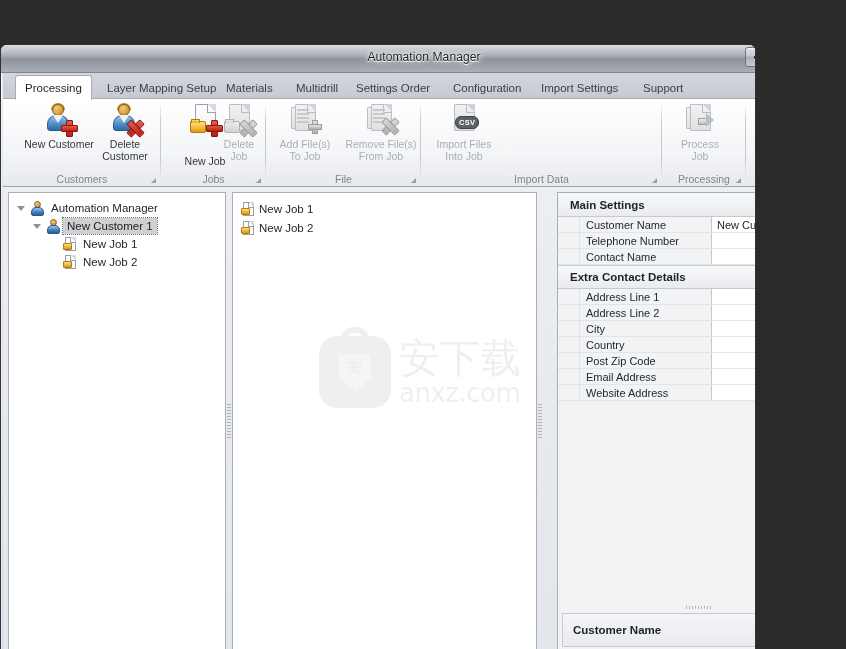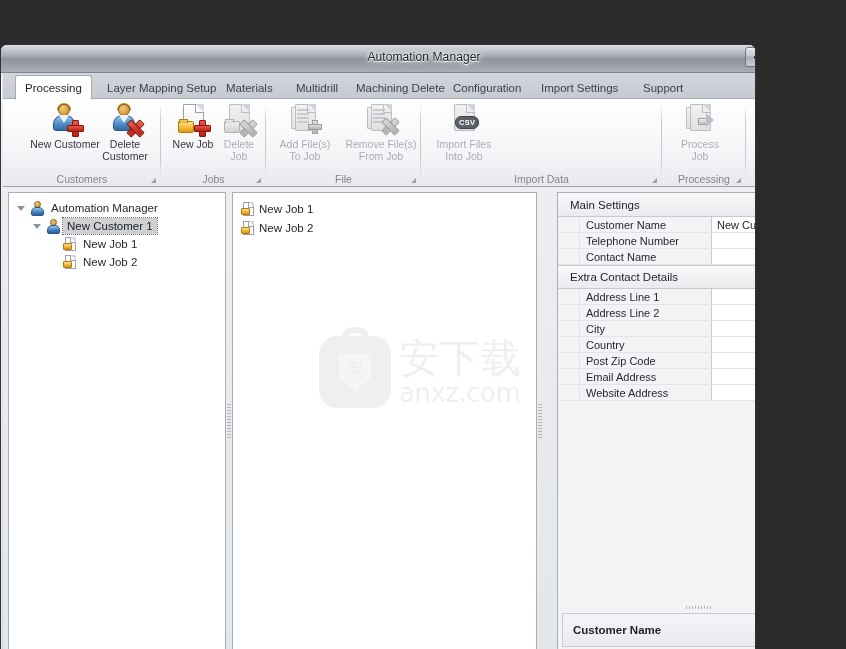--- a/index.html
+++ b/index.html
@@ -380,21 +380,21 @@
 
   
   .prop-section-head {
     position: relative; height: 24px;
     background: linear-gradient(to bottom, #f7f8f9, #e9ebee);
     border-bottom: 1px solid #c6cace;
     display: flex; align-items: center;
     cursor: default;
   }
   .prop-section-title {
-    margin-left: 12px; font-size: 11.5px; font-weight: normal; color: #1d2126;
+    margin-left: 12px; font-size: 11.5px; font-weight: bold; color: #1d2126;
   }
   .prop-chevron {
     position: absolute; right: 10px; top: 9px;
     width: 0; height: 0;
     border-left: 4px solid transparent; border-right: 4px solid transparent;
     border-bottom: 4px solid #8d939a;
     cursor: default;
   }
   .prop-row {
     position: relative; height: 16px; display: flex;
@@ -473,31 +473,31 @@
     <div class="winbtn" id="btn-close">
       <div class="winbtn-glyph">X</div>
     </div>
   </div>
 
   <div id="tabstrip">
     <div class="tab active" style="left:12px;">Processing</div>
     <div class="tab" style="left:95px;">Layer Mapping Setup</div>
     <div class="tab" style="left:214px;">Materials</div>
     <div class="tab" style="left:284px;">Multidrill</div>
-    <div class="tab" style="left:344px;">Machining Delete</div>
+    <div class="tab" style="left:344px;">Settings Order</div>
     <div class="tab" style="left:441px;">Configuration</div>
     <div class="tab" style="left:529px;">Import Settings</div>
     <div class="tab" style="left:631px;">Support</div>
     <div id="help-icon">?</div>
   </div>
 
   <div id="ribbon">
 
     <div class="rgroup" style="left:0; width:158px;">
-      <div class="rbtn" style="left:20px; width:84px;justify-content:flex-end;">
+      <div class="rbtn" style="left:14px; width:84px;justify-content:flex-end;">
         <div class="ricon">
           <span class="ic-person">
               <span class="ic-hair"></span>
               <span class="ic-head"></span>
               <span class="ic-body"></span>
               <span class="ic-collar"></span>
             </span>
           <span class="badge-plus"></span>
         </div>
         <div class="rbtn-label">New Customer</div>
@@ -514,21 +514,21 @@
         </div>
         <div class="rbtn-label">Delete
 Customer</div>
       </div>
       <div class="rgroup-label">Customers</div>
       <div class="rgroup-launcher"></div>
       <div class="rgroup-sep" style="right:0;"></div>
     </div>
 
     <div class="rgroup" style="left:158px; width:105px;">
-      <div class="rbtn" style="left:8px; width:48px;">
+      <div class="rbtn" style="left:20px; width:48px;gap:17px;">
         <div class="ricon">
           <span class="ic-page"></span>
           <span class="ic-folder"></span>
           <span class="badge-plus" style="right:0;"></span>
         </div>
         <div class="rbtn-label">New Job</div>
       </div>
       <div class="rbtn disabled" style="left:55px; width:46px;">
         <div class="ricon">
           <span class="ic-page grey"></span>

